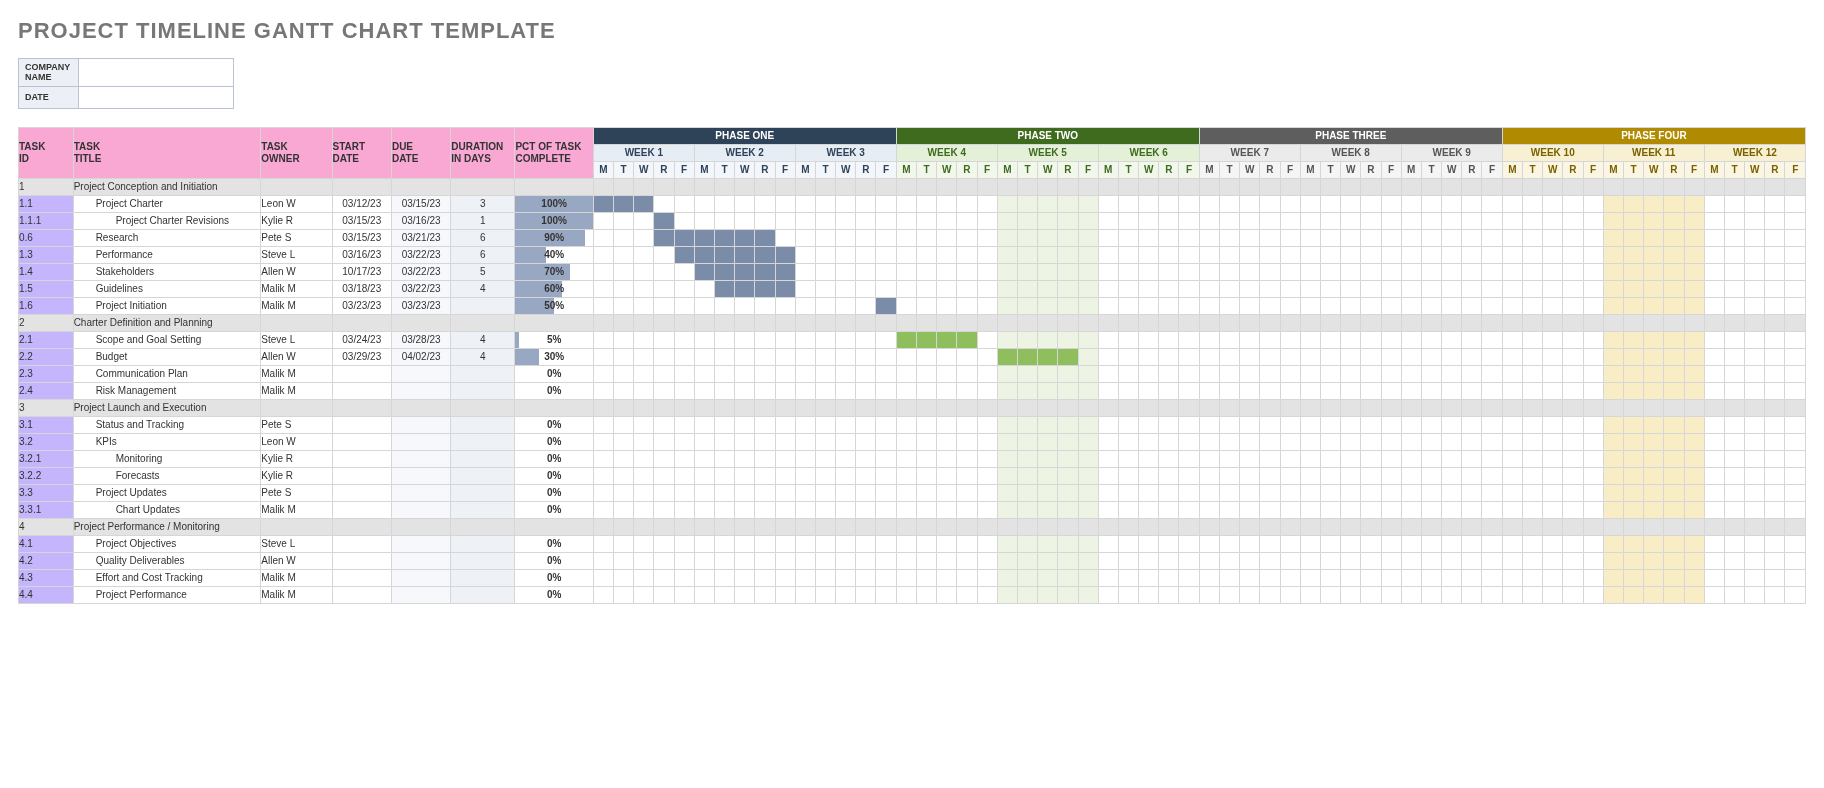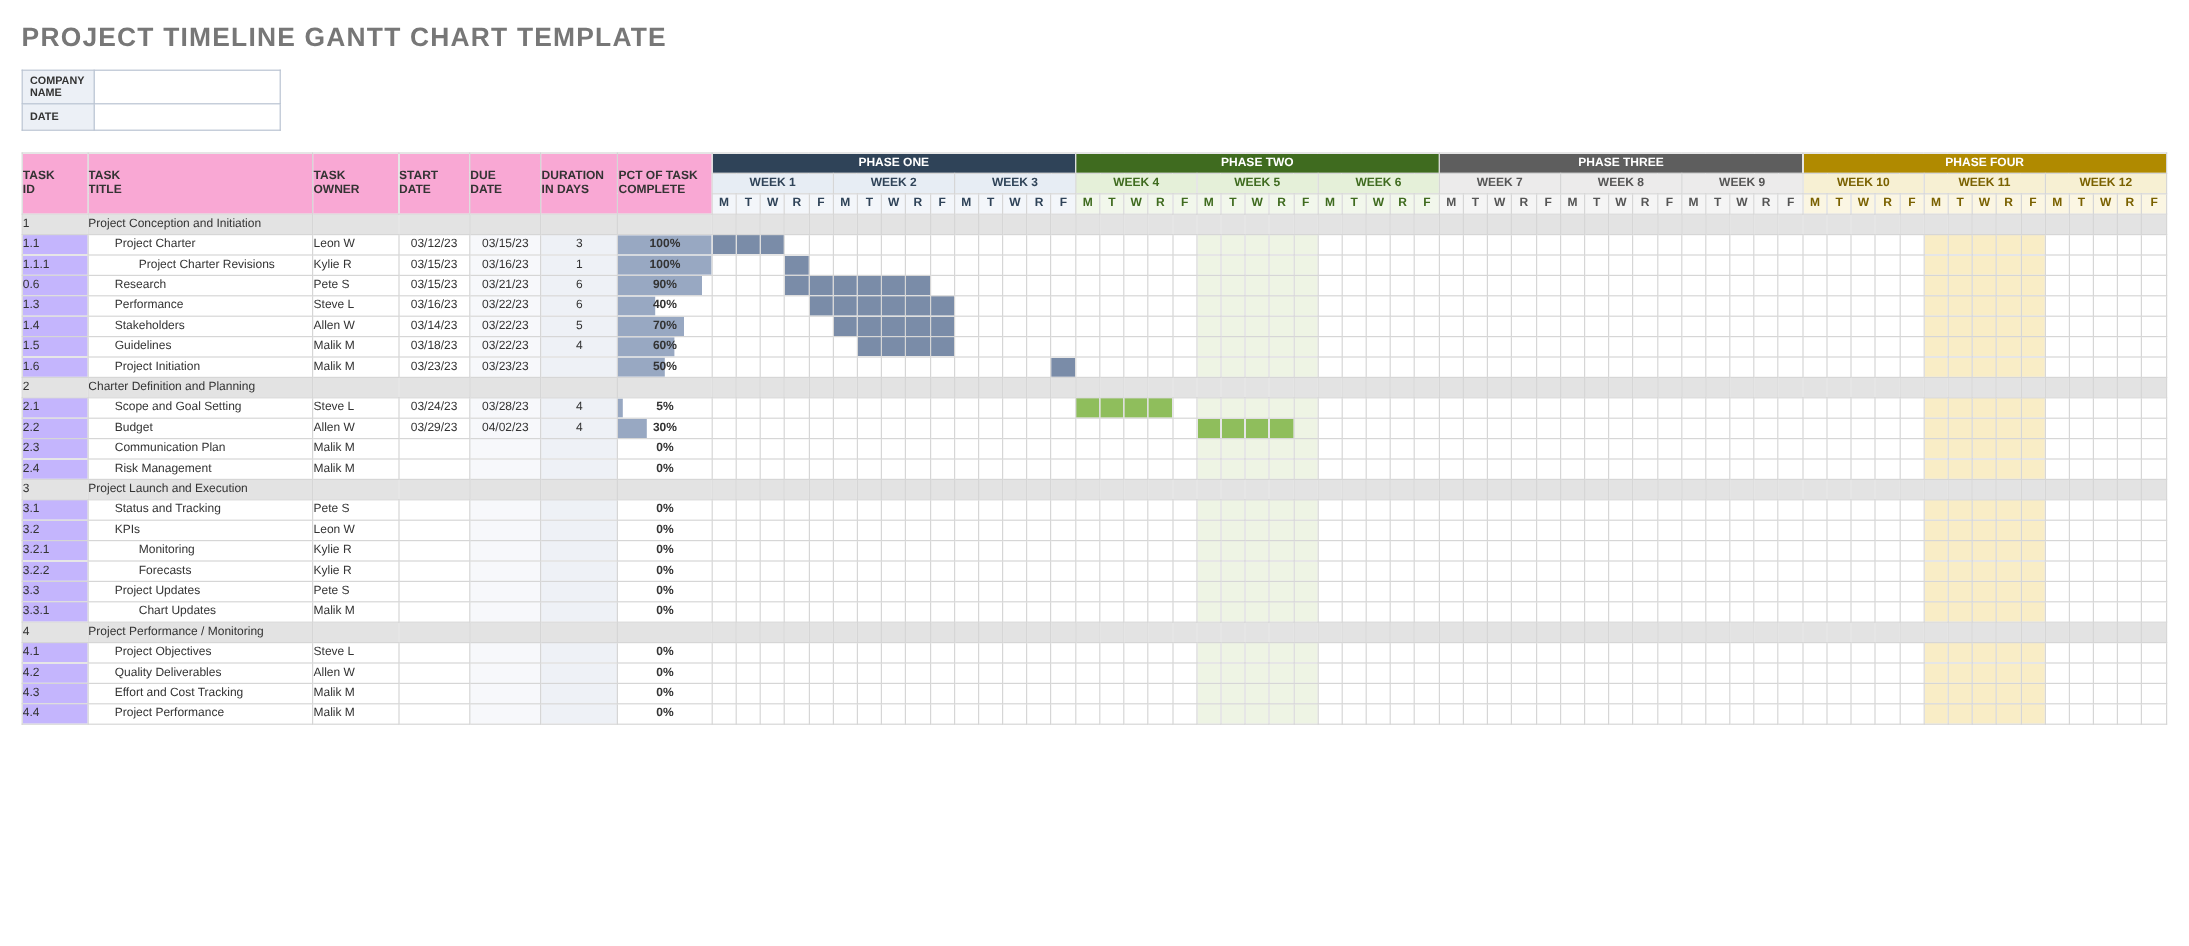--- a/index.html
+++ b/index.html
@@ -606,21 +606,21 @@
         <td class=""></td>
         <td class=""></td>
         <td class=""></td>
         <td class=""></td>
         <td class=""></td>
       </tr>
       <tr>
         <td class="idcell">1.4</td>
         <td class="titlecell ind1">Stakeholders</td>
         <td class="owner">Allen W</td>
-        <td class="date">03/14/23</td>
+        <td class="date">10/17/23</td>
         <td class="date" style="background:#f7f8fb">03/22/23</td>
         <td class="dur">5</td>
         <td class="pct"><div class="bar" style="width:70%"></div><span>70%</span></td>
         <td class=""></td>
         <td class=""></td>
         <td class=""></td>
         <td class=""></td>
         <td class=""></td>
         <td class="fill1"></td>
         <td class="fill1"></td>

